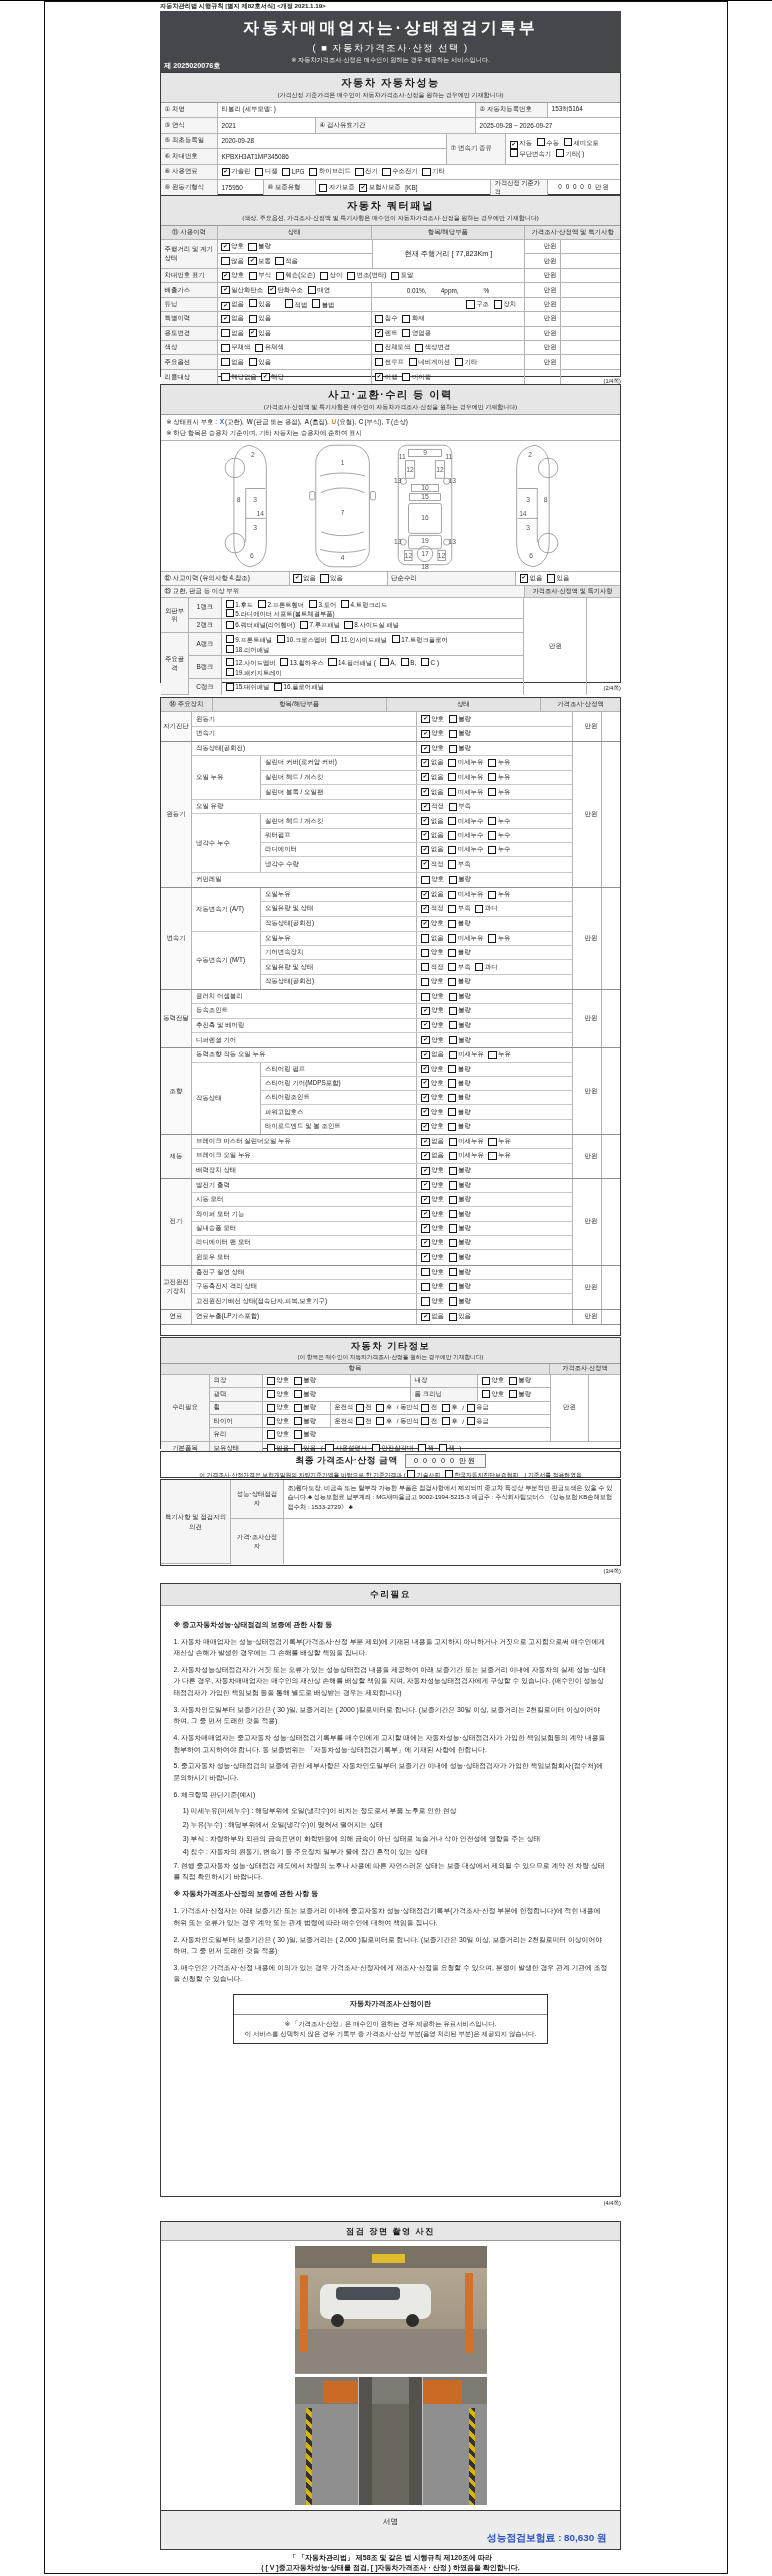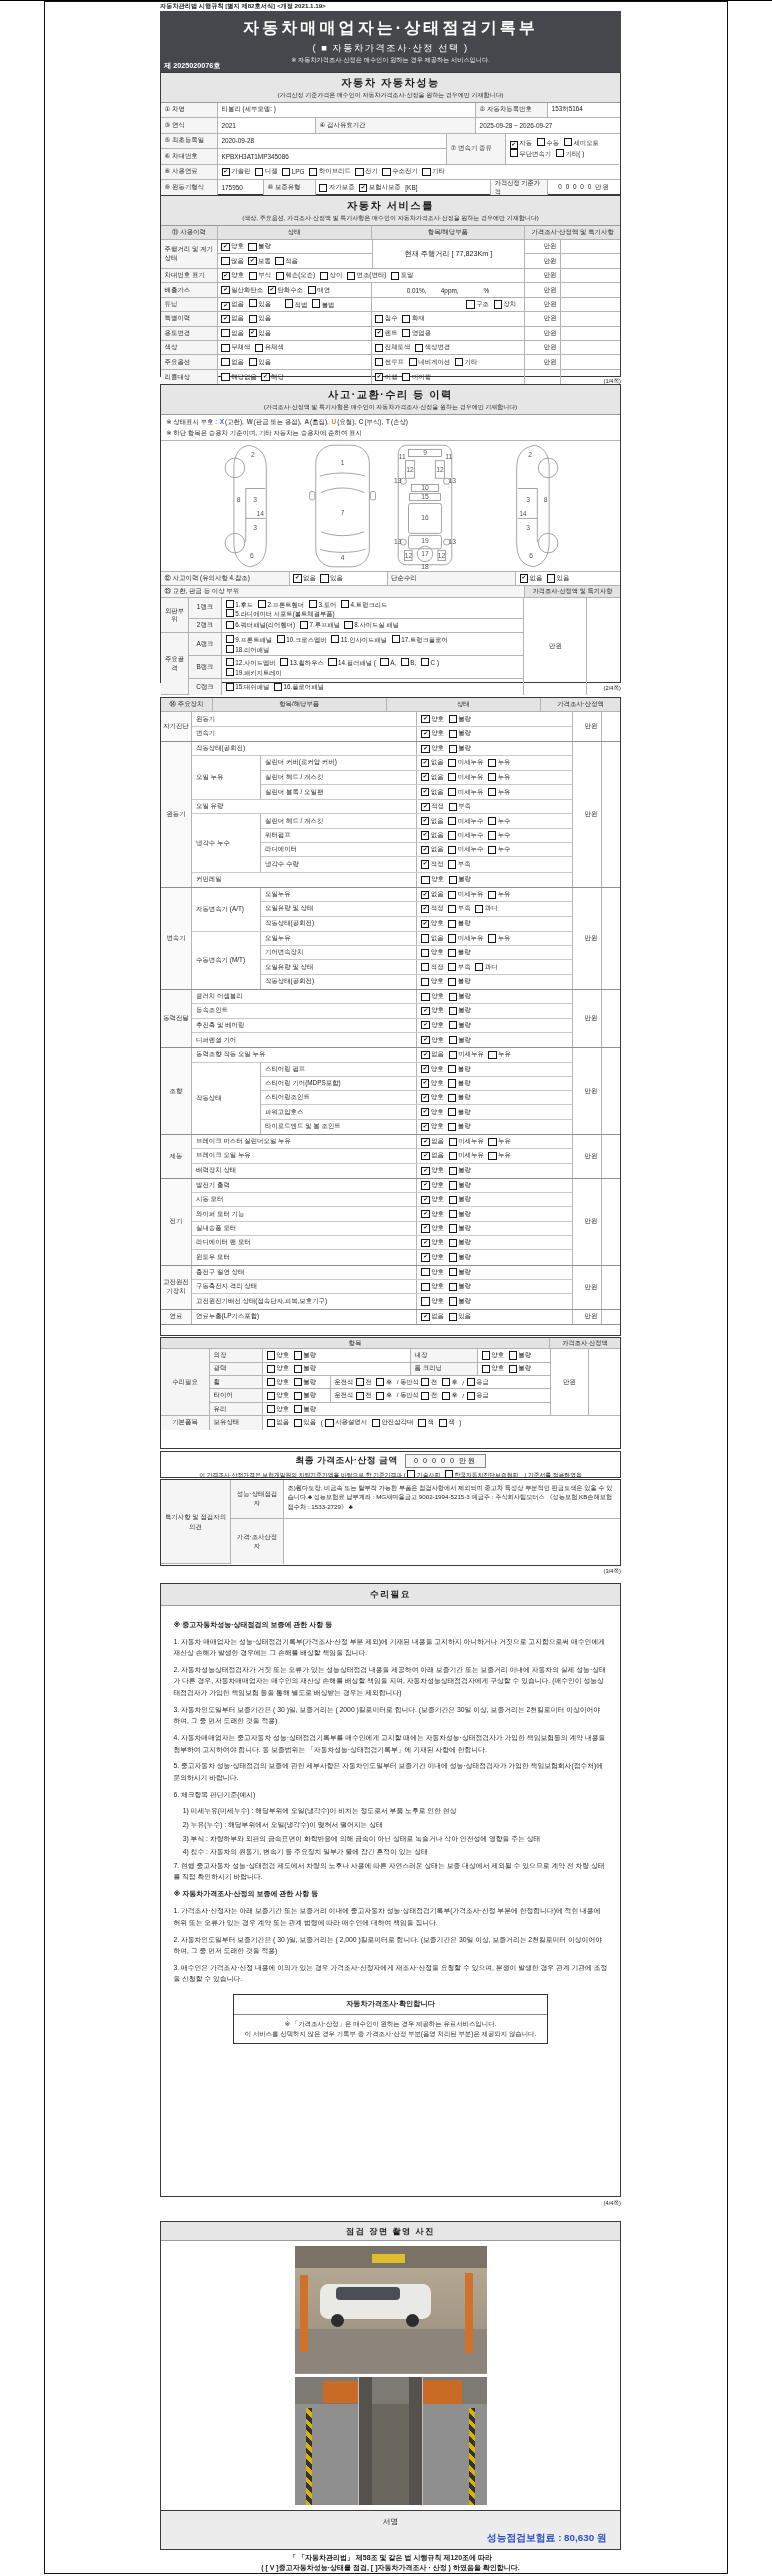--- a/index.html
+++ b/index.html
@@ -145,21 +145,21 @@
         <span class="cbl">보험사보증</span>
         <span class="cbt">[KB]</span>
       </div>
     <div class="c lab nob" style="width:57px;font-size:6.2px">가격산정 기준가격</div>
     <div class="c nor nob ctr" style="width:72px;letter-spacing:1px">0 0 0 0 0 만원</div>
   </div>
 </div>
 
 <div class="sec box" style="top:195px;height:182px">
   <div class="band">
-    <div class="bt">자동차 서비스를</div>
+    <div class="bt">자동차 쿼터패널</div>
     <div class="bs">(색상, 주요옵션, 가격조사·산정액 및 특기사항은 매수인이 자동차가격조사·산정을 원하는 경우에만 기재합니다)</div>
   </div>
   <div class="row" style="height:14.4px">
     <div class="c hd" style="width:57px">⑪ 사용이력</div>
     <div class="c hd" style="width:154px">상태</div>
     <div class="c hd" style="width:154px">항목/해당부품</div>
     <div class="c hd nor" style="width:95px">가격조사·산정액 및 특기사항</div>
   </div>
   <div class="row" style="height:29px">
     <div class="c lab" style="width:57px">주행거리 및 계기상태</div>
@@ -989,20 +989,24 @@
             </div>
           </div>
         </div>
         <div class="dprice">만원</div>
         <div class="dblank"></div>
       </div>
     </div>
 </div>
 
 <div class="sec box" style="top:1337px;height:112px">
+  <div class="band" style="padding:1.5px 0 1px">
+    <div class="bt" style="font-size:9.3px">자동차 기타정보</div>
+    <div class="bs" style="font-size:5.7px">(이 항목은 매수인이 자동차가격조사·산정을 원하는 경우에만 기재합니다)</div>
+  </div>
   <div class="row" style="height:11.3px">
     <div class="c hd" style="width:389px">항목</div>
     <div class="c hd nor" style="width:70px;font-size:6.2px">가격조사·산정액</div>
   </div>
   <div class="row" style="height:67px">
     <div class="c lab ctr" style="width:49px;height:67px">수리필요</div>
     <div style="width:340px">
       <div class="row" style="height:13.4px">
         <div class="c lab" style="width:53px">외장</div>
         <div class="c" style="width:148px">
@@ -1165,21 +1169,21 @@
         <div class="nsub">4) 침수 : 자동차의 원동기, 변속기 등 주요장치 일부가 물에 잠긴 흔적이 있는 상태</div>
         <div class="nitem">7.  현행 중고자동차 성능·상태점검 제도에서 차량의 노후나 사용에 따른 자연스러운 상태는 보증 대상에서 제외될 수 있으므로 계약 전 차량 상태를 직접 확인하시기 바랍니다.</div>
       </div>
     <div class="ntitle">※ 자동차가격조사·산정의 보증에 관한 사항 등</div>
     <div id="notice-items2">
         <div class="nitem">1.  가격조사·산정자는 아래 보증기간 또는 보증거리 이내에 중고자동차 성능·상태점검기록부(가격조사·산정 부분에 한정합니다)에 적힌 내용에 허위 또는 오류가 있는 경우 계약 또는 관계 법령에 따라 매수인에 대하여 책임을 집니다.</div>
         <div class="nitem">2.  자동차인도일부터 보증기간은 ( 30 )일, 보증거리는 ( 2,000 )킬로미터로 합니다. (보증기간은 30일 이상, 보증거리는 2천킬로미터 이상이어야 하며, 그 중 먼저 도래한 것을 적용)</div>
         <div class="nitem">3.  매수인은 가격조사·산정 내용에 이의가 있는 경우 가격조사·산정자에게 재조사·산정을 요청할 수 있으며, 분쟁이 발생한 경우 관계 기관에 조정을 신청할 수 있습니다.</div>
       </div>
     <div class="nbox">
-      <div class="nbt">자동차가격조사·확인합니다</div>
+      <div class="nbt">자동차가격조사·산정이란</div>
       <div class="nbx">
         <div>※ 「가격조사·산정」은 매수인이 원하는 경우 제공하는 유료서비스입니다.</div>
         <div>이 서비스를 선택하지 않은 경우 기록부 중 가격조사·산정 부분(음영 처리된 부분)은 제공되지 않습니다.</div>
       </div>
     </div>
   </div>
 </div>
 
 <div class="pmark" style="top:2200px">(4/4쪽)</div>
 

